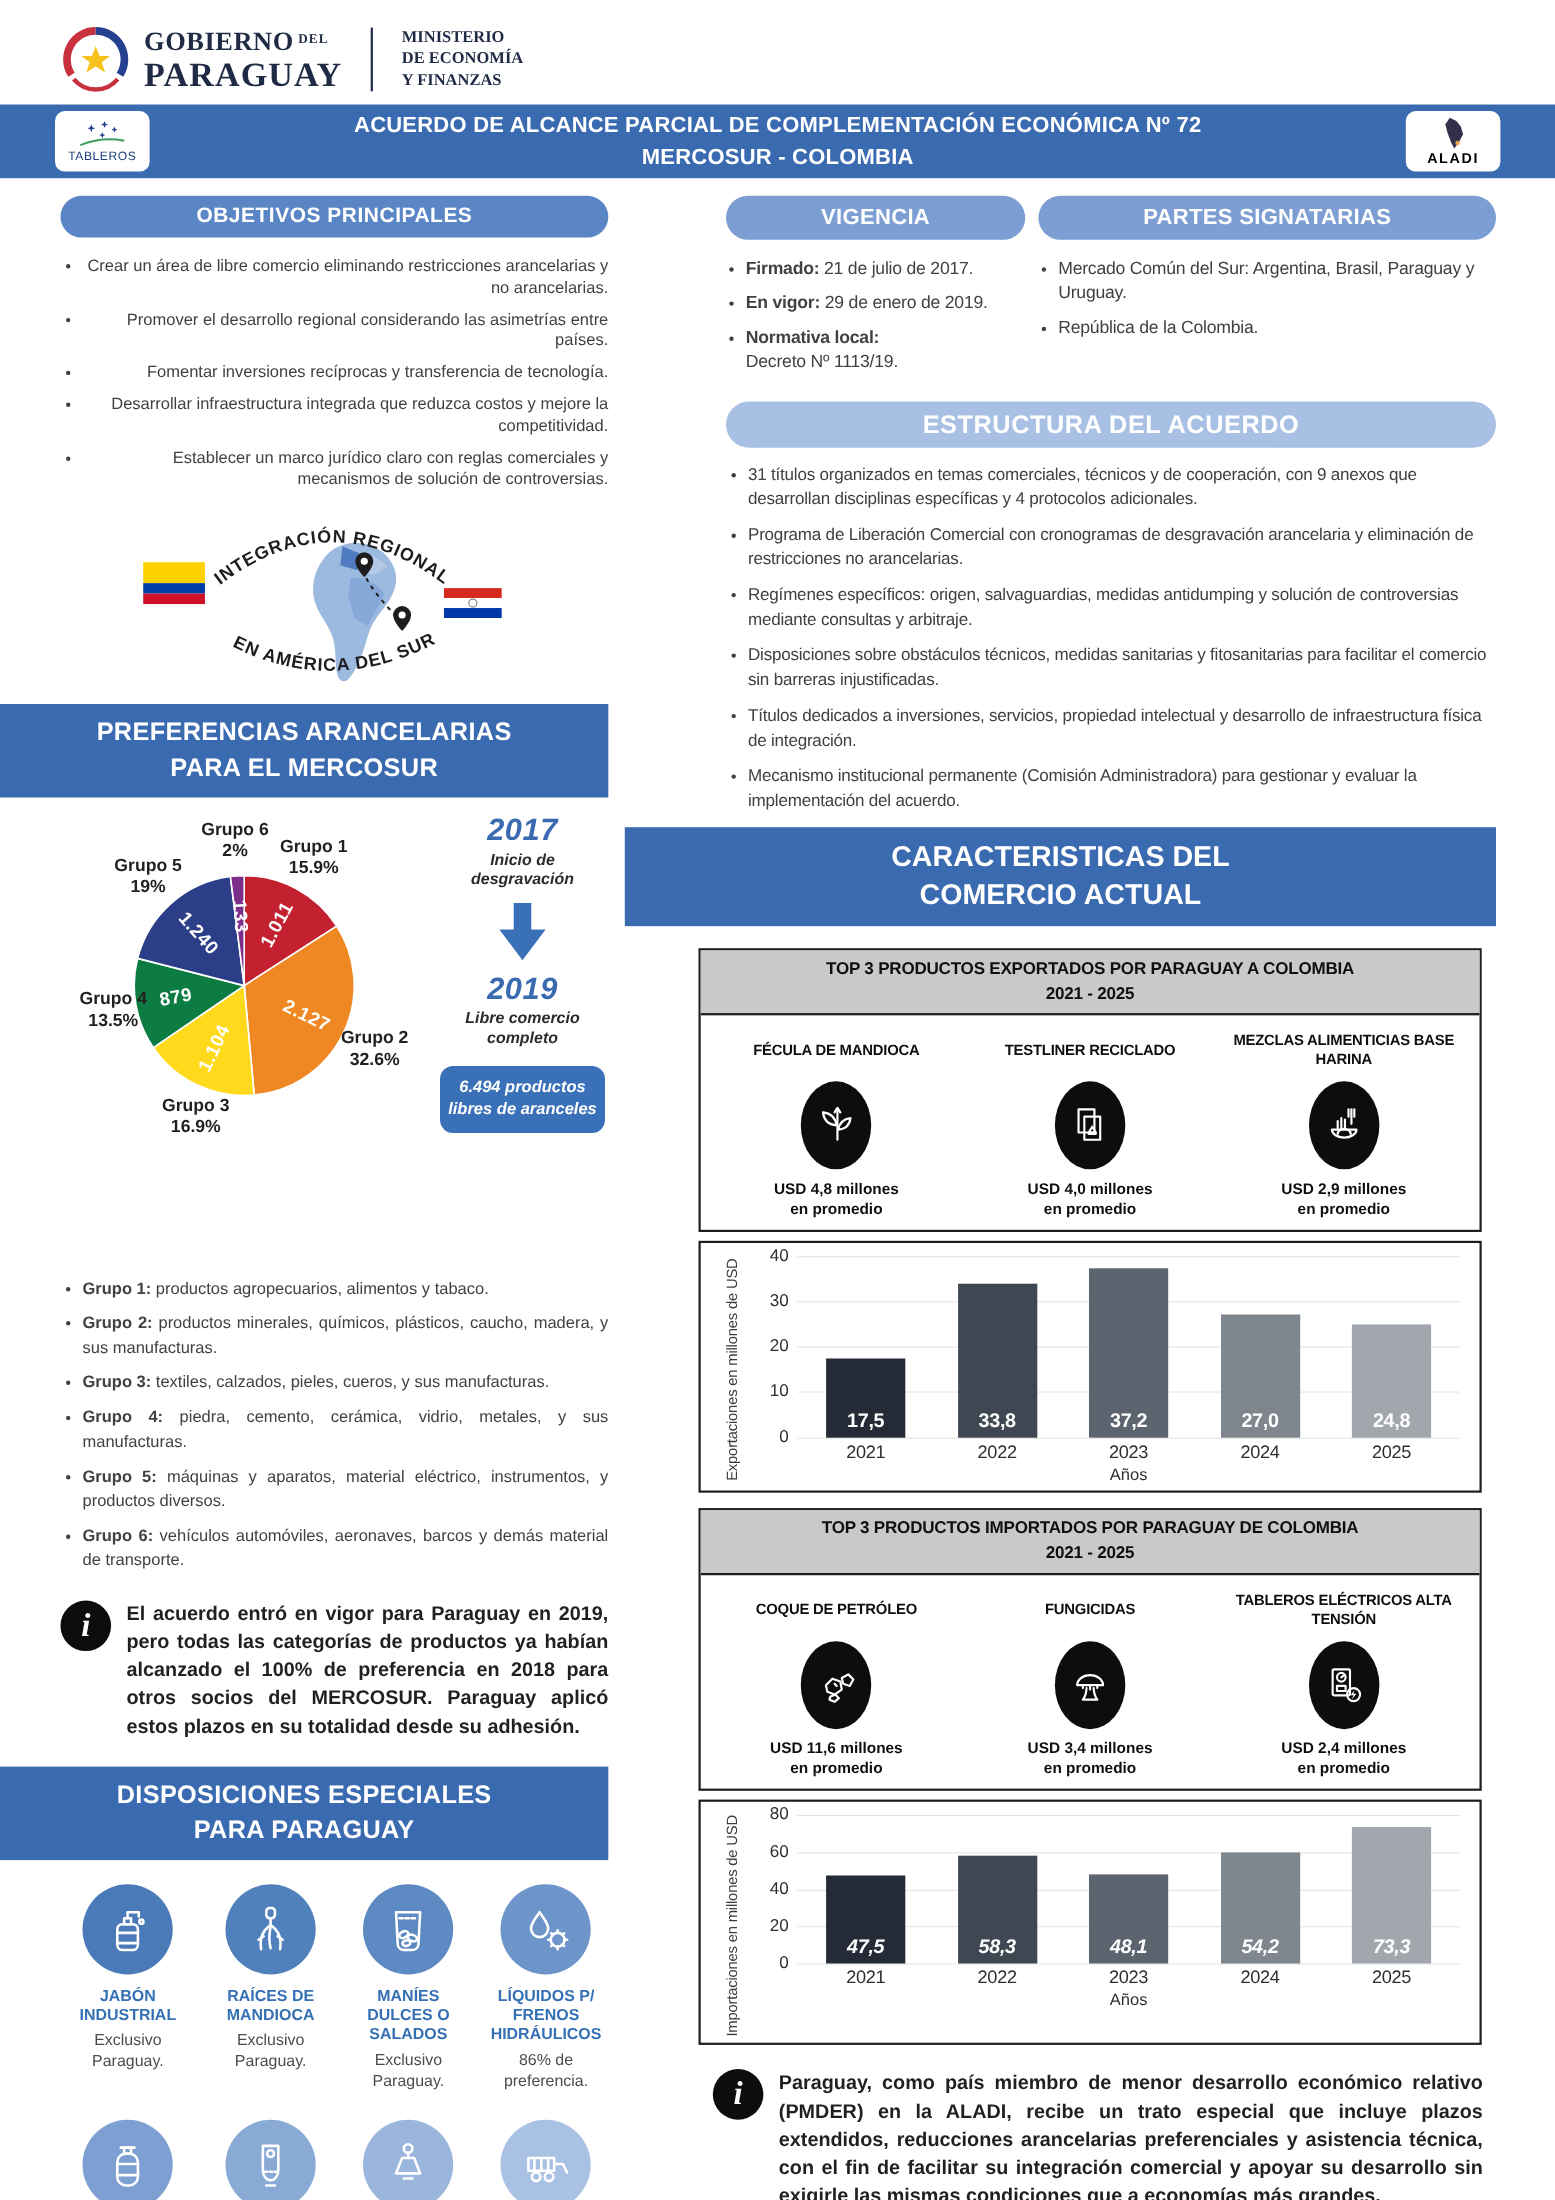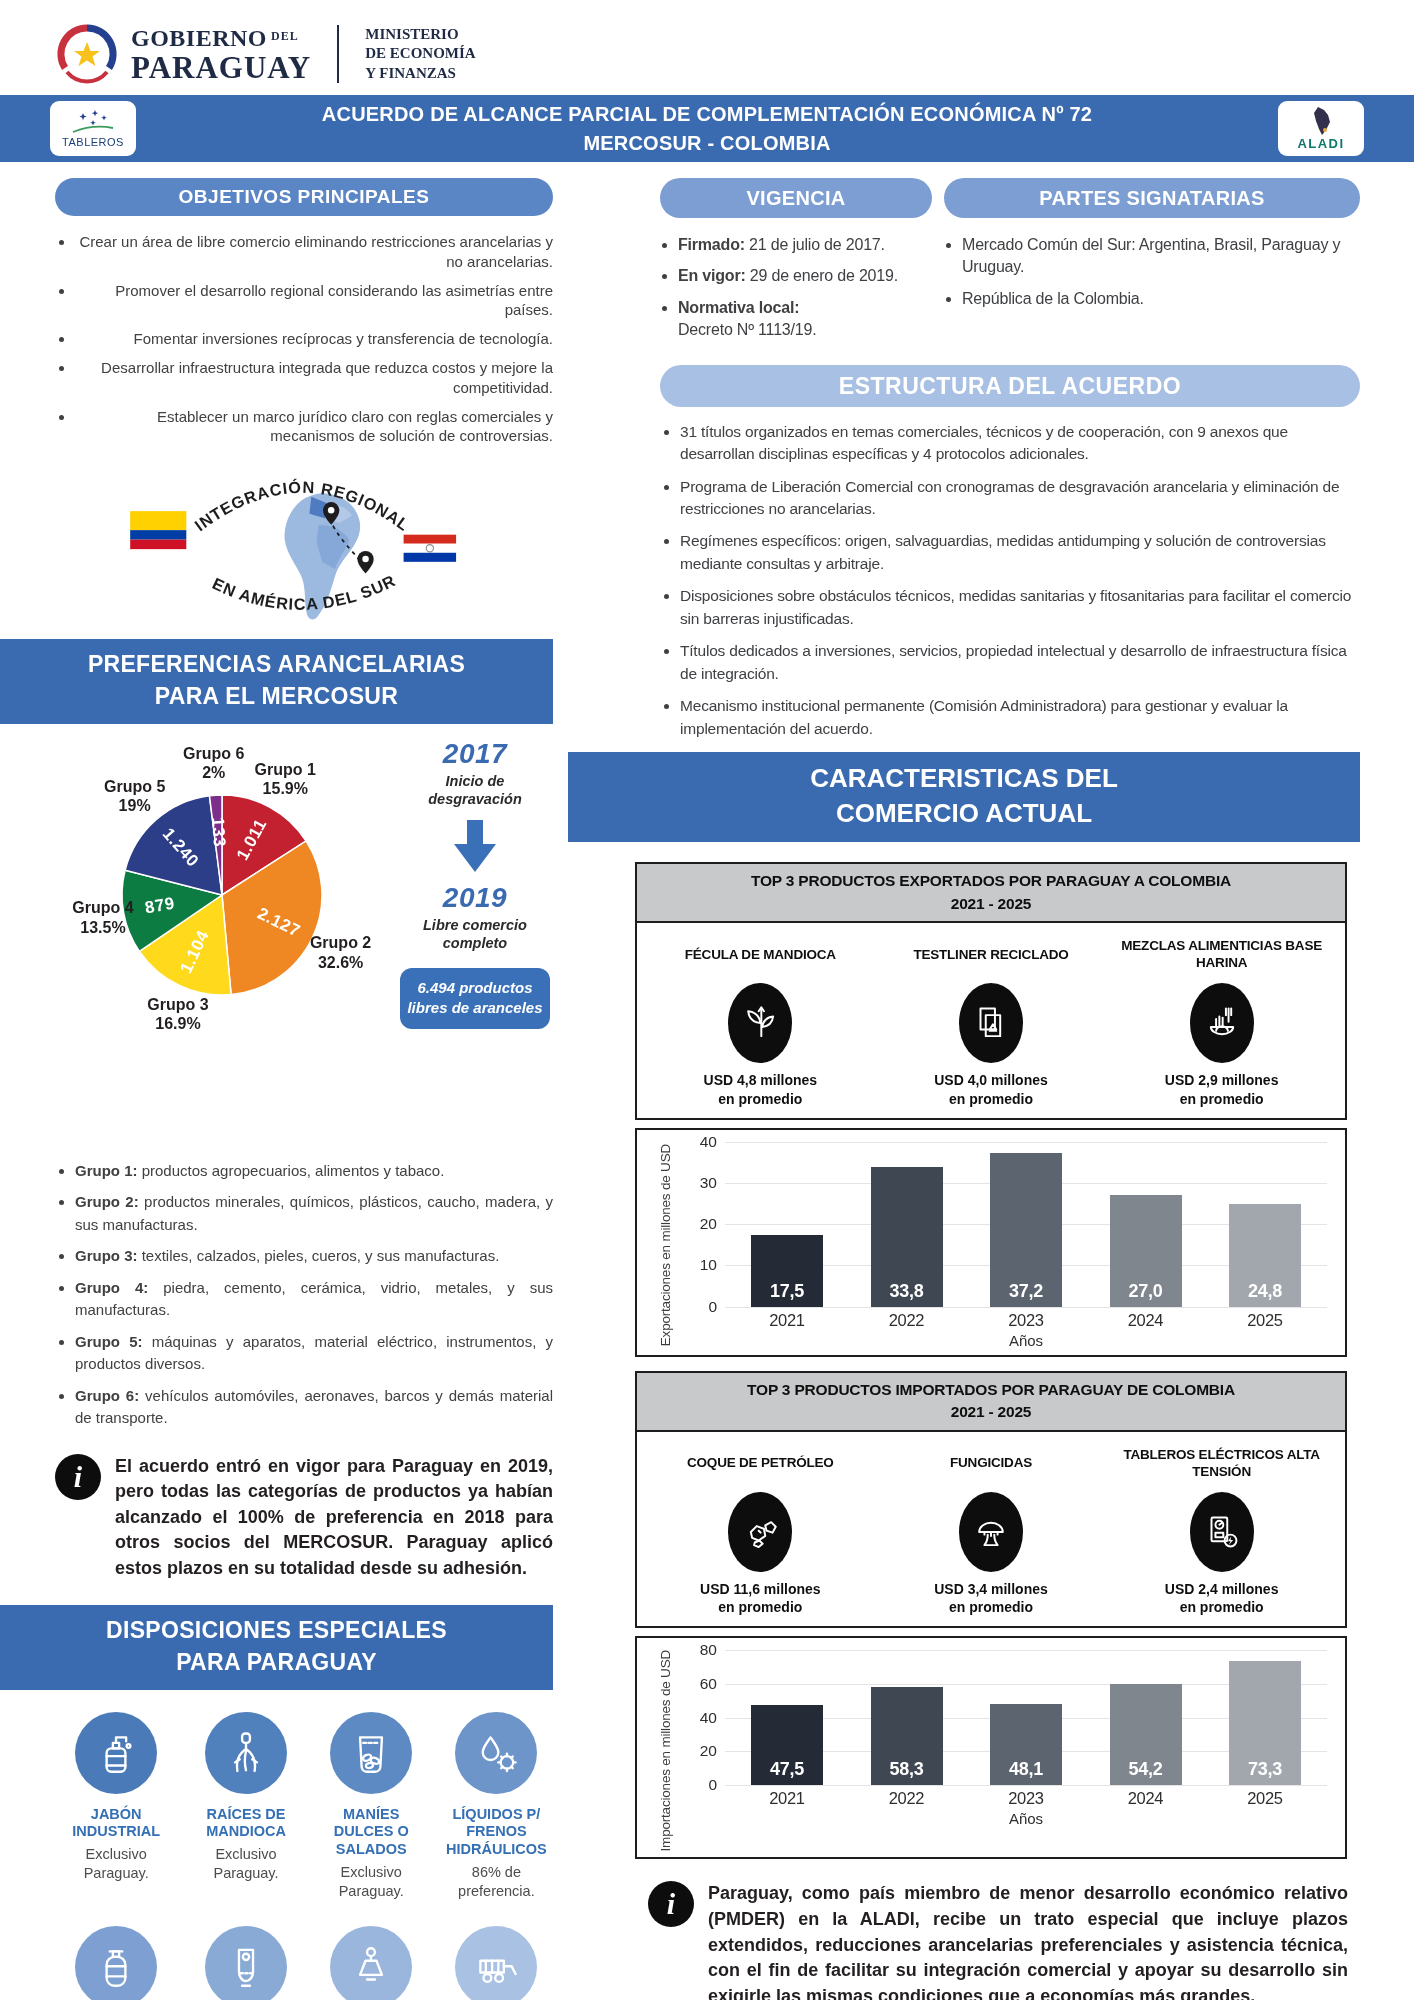--- a/index.html
+++ b/index.html
@@ -16,21 +16,21 @@
   .gov-line2 { font-size: 31px; font-weight: bold; letter-spacing: 1px; margin-top: 2px; }
   .gov-divider { width: 2px; height: 58px; background: #1f2a44; margin: 0 14px; }
   .ministry { font-family: "Liberation Serif", serif; font-size: 15px; font-weight: bold; color: #1f2a44; line-height: 1.3; align-self: center; }
   .dept { margin-top: 16px; text-align: center; font-weight: bold; font-size: 17px; color: #231f20; line-height: 1.5; letter-spacing: -.2px; }
 
   
   .title-band { position: absolute; top: 95px; left: 0; right: 0; height: 67px; background: #3a6ab0; display: flex; align-items: center; padding: 0 50px; }
   .band-logo { width: 86px; height: 55px; background: #fff; border-radius: 9px; display: flex; flex-direction: column; align-items: center; justify-content: center; }
   .band-title { flex: 1; text-align: center; color: #fff; font-weight: bold; font-size: 20px; line-height: 1.45; letter-spacing: .2px; }
   .mercosur-text { font-size: 11px; color: #1a3f7a; letter-spacing: .5px; margin-top: 1px; }
-  .aladi-text { font-size: 13px; font-weight: bold; color: #0f766e; letter-spacing: 1.5px; }
+  .aladi-text { font-size: 13px; font-weight: bold; color: #000000; letter-spacing: 1.5px; }
 
   
   .leftcol { position: absolute; left: 55px; top: 178px; width: 498px; }
   .rightcol { position: absolute; left: 568px; top: 178px; width: 792px; }
 
   .pill { border-radius: 22px; color: #fff; font-weight: bold; text-align: center; }
   .pill-obj { height: 38px; line-height: 38px; font-size: 19px; background: #5b86c5; letter-spacing: .5px; margin-bottom: 16px; }
   ul.blist { list-style: disc; padding-left: 20px; text-align: right; }
   ul.obj li { font-size: 15px; line-height: 1.32; margin-bottom: 9px; color: #414042; }
 
@@ -671,21 +671,21 @@
             <span>Importaciones en millones de USD</span>
           </div>
         <div class="yaxis" style="height: 135px;">
             <div class="ytick" style="top: 126px;">0</div>
             <div class="ytick" style="top: 92.25px;">20</div>
             <div class="ytick" style="top: 58.5px;">40</div>
             <div class="ytick" style="top: 24.75px;">60</div>
             <div class="ytick" style="top: -9px;">80</div>
           </div>
         <div class="plotcol">
-          <div class="plot" style="height: 135px;">
+          <div class="plot" style="height: 135px; font-style: italic;">
               <div class="gridline" style="top: 135px;"></div>
               <div class="gridline" style="top: 101.25px;"></div>
               <div class="gridline" style="top: 67.5px;"></div>
               <div class="gridline" style="top: 33.75px;"></div>
               <div class="gridline" style="top: 0px;"></div>
               <div class="bars">
                 <div class="bar" style="height: 80.1562px; background: rgb(36, 43, 54);">
                   <div class="bar-label">47,5</div>
                 </div>
                 <div class="bar" style="height: 98.3812px; background: rgb(62, 71, 82);">

